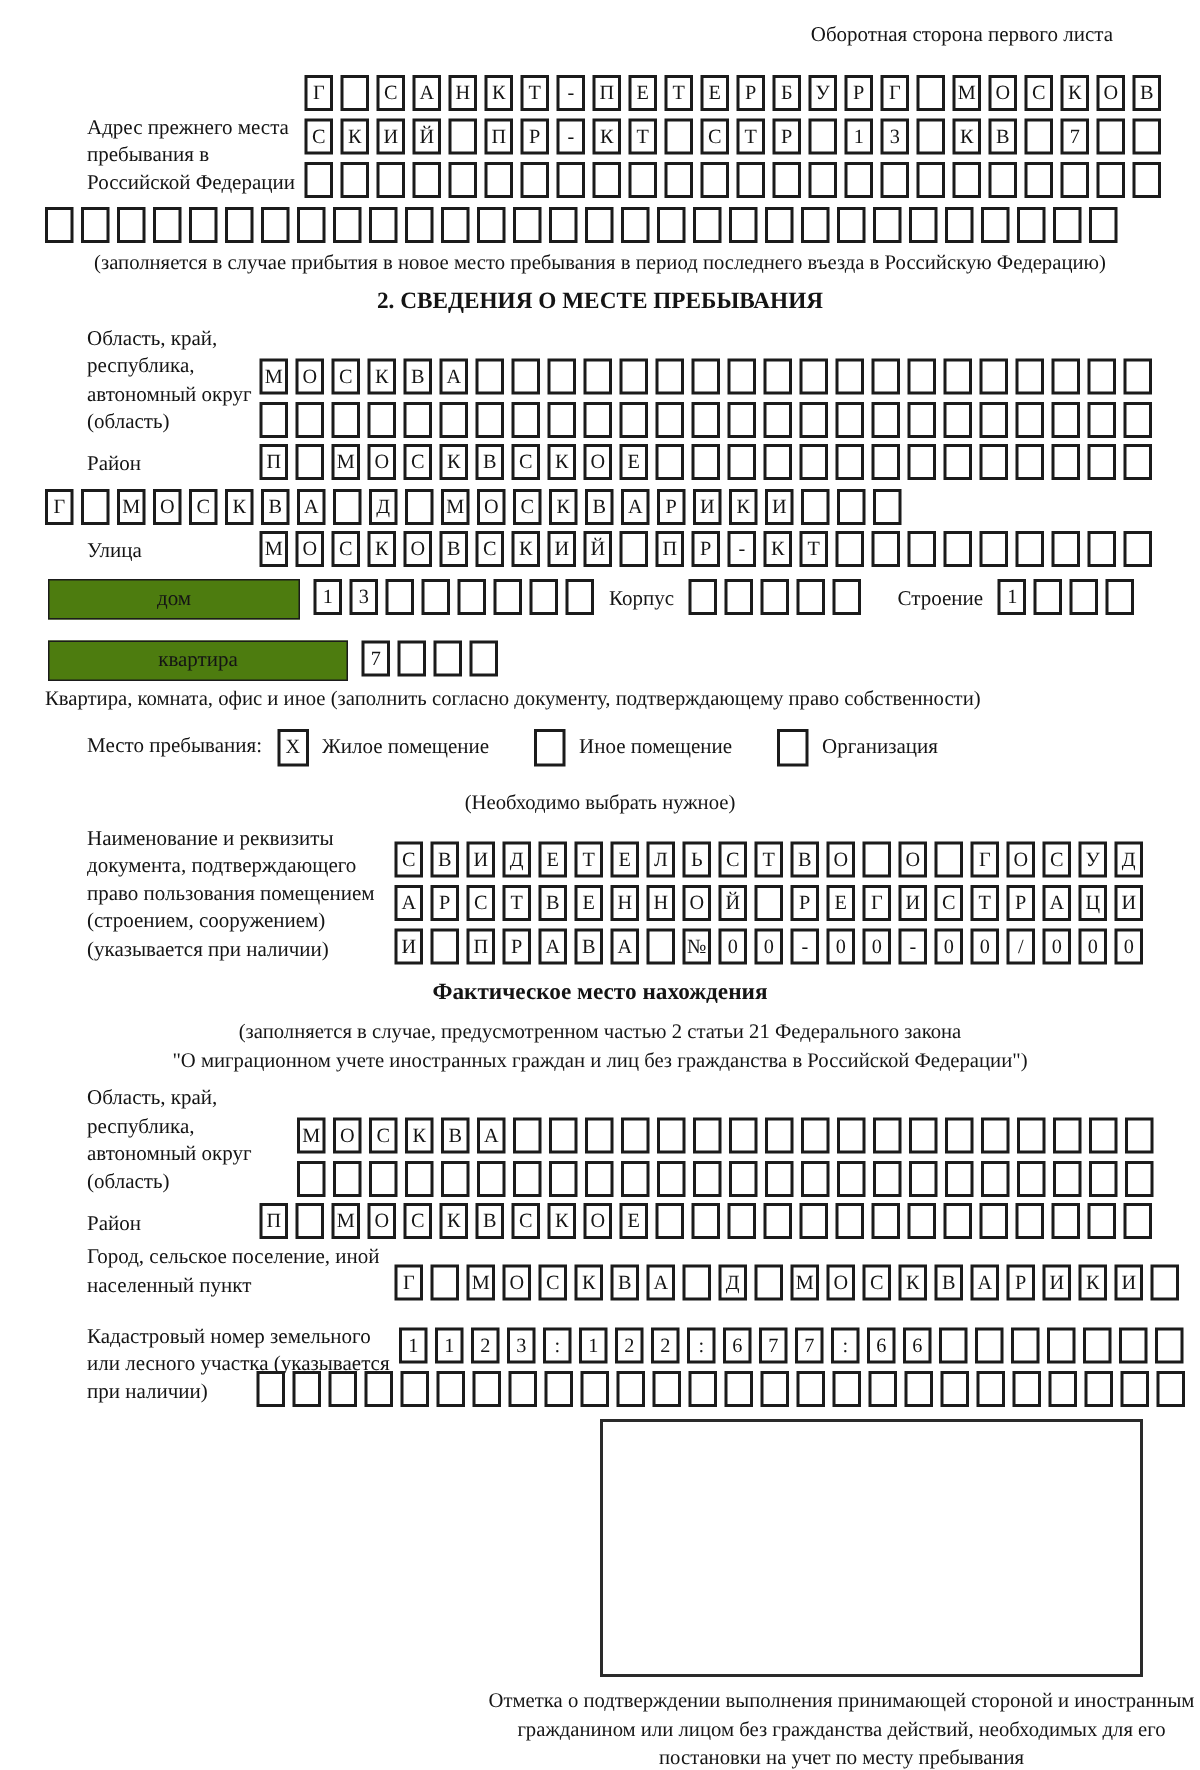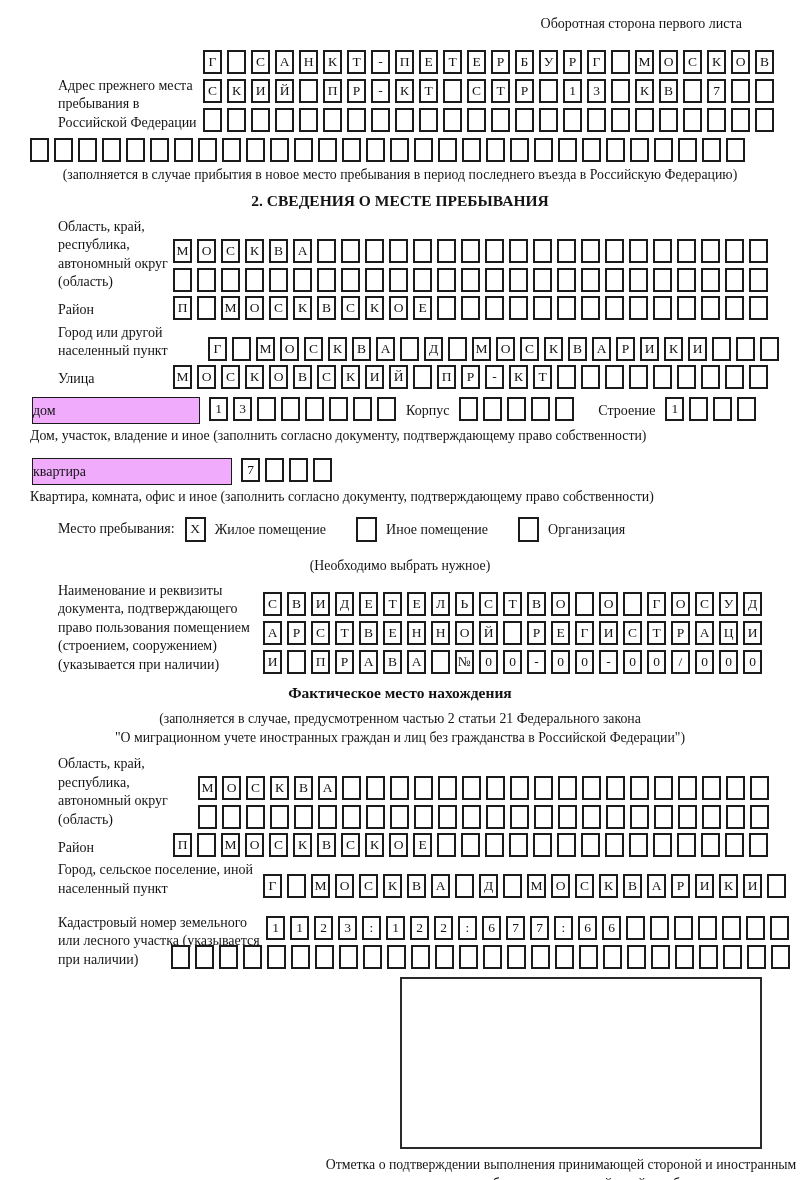--- a/index.html
+++ b/index.html
@@ -25,22 +25,22 @@
     display:inline-block; width:19px; height:24px; flex:none;
     border:2px solid #1b1b1b; text-align:center;
     font-size:13.5px; line-height:20px; background:#fff;
   }
   .fullrow { margin:6px 0 0 0; }
   .caption { text-align:center; font-size:13.8px; margin-top:5px; }
   .h-title { text-align:center; font-weight:bold; font-size:15.5px; margin:9px 0 8px 0; }
   .notecenter { text-align:center; font-size:13.8px; line-height:1.35; }
   .mt2{margin-top:2px;} .mt4{margin-top:4px;} .mt6{margin-top:14px;} .mt8{margin-top:8px;} .mt10{margin-top:10px;}
   .boxedlabel {
-    border:1.5px solid #1b1b1b; height:27px; 
-    line-height:25px; flex:none; background:#f0abfc;
+    border:1.5px solid #1b1b1b; height:27px; text-align:center;
+    line-height:25px; flex:none; background:#4d7c0f;
   }
   .dom-box { width:168px; margin-left:2px; margin-right:9px; }
   .kv-box { width:200px; margin-left:2px; margin-right:9px; }
   .inline-lbl { line-height:27px; flex:none; }
   .dom-row { display:flex; align-items:flex-start; }
   .chk-row { display:flex; align-items:center; padding-left:28px; margin-top:12px; }
   .chk-row .cell { width:21px; height:25px; }
   .neg-left { margin-left:-95px; }
   .stamp-box {
     width:362px; height:172px; border:2px solid #2a2a2a;
@@ -264,21 +264,20 @@
         <span class="cell"></span>
         <span class="cell"></span>
         <span class="cell"></span>
         <span class="cell"></span>
         <span class="cell"></span>
         <span class="cell"></span>
       </div>
   </div>
 
   <div class="frow mt4">
-    <div class="flabel w150">Город или другой населенный пункт</div>
     <div class="cellrow mt2">
         <span class="cell">Г</span>
         <span class="cell"></span>
         <span class="cell">М</span>
         <span class="cell">О</span>
         <span class="cell">С</span>
         <span class="cell">К</span>
         <span class="cell">В</span>
         <span class="cell">А</span>
         <span class="cell"></span>
@@ -356,21 +355,20 @@
     <div class="gap24"></div>
     <div class="inline-lbl">Строение</div>
     <div class="gap10"></div>
     <div class="cellrow">
         <span class="cell">1</span>
         <span class="cell"></span>
         <span class="cell"></span>
         <span class="cell"></span>
       </div>
   </div>
-  <div class="mt4" style="font-size:13.8px;">Дом, участок, владение и иное (заполнить согласно документу, подтверждающему право собственности)</div>
 
   <div class="dom-row mt6">
     <div class="boxedlabel kv-box">квартира</div>
     <div class="cellrow">
         <span class="cell">7</span>
         <span class="cell"></span>
         <span class="cell"></span>
         <span class="cell"></span>
       </div>
   </div>

